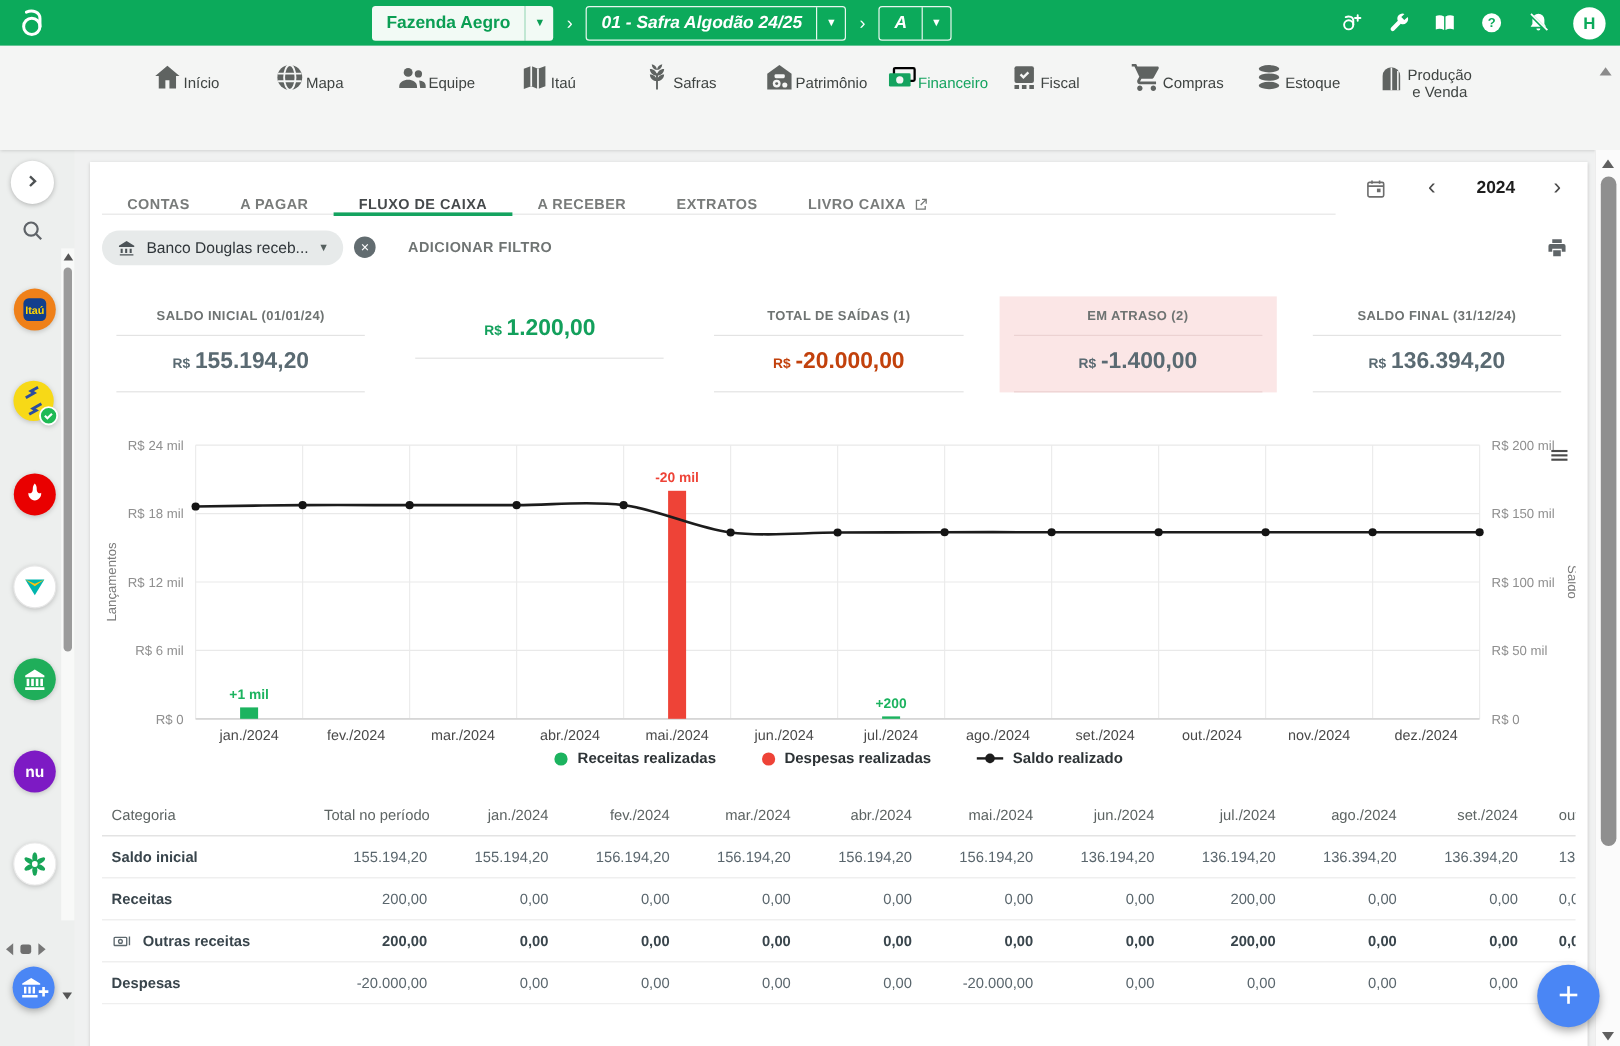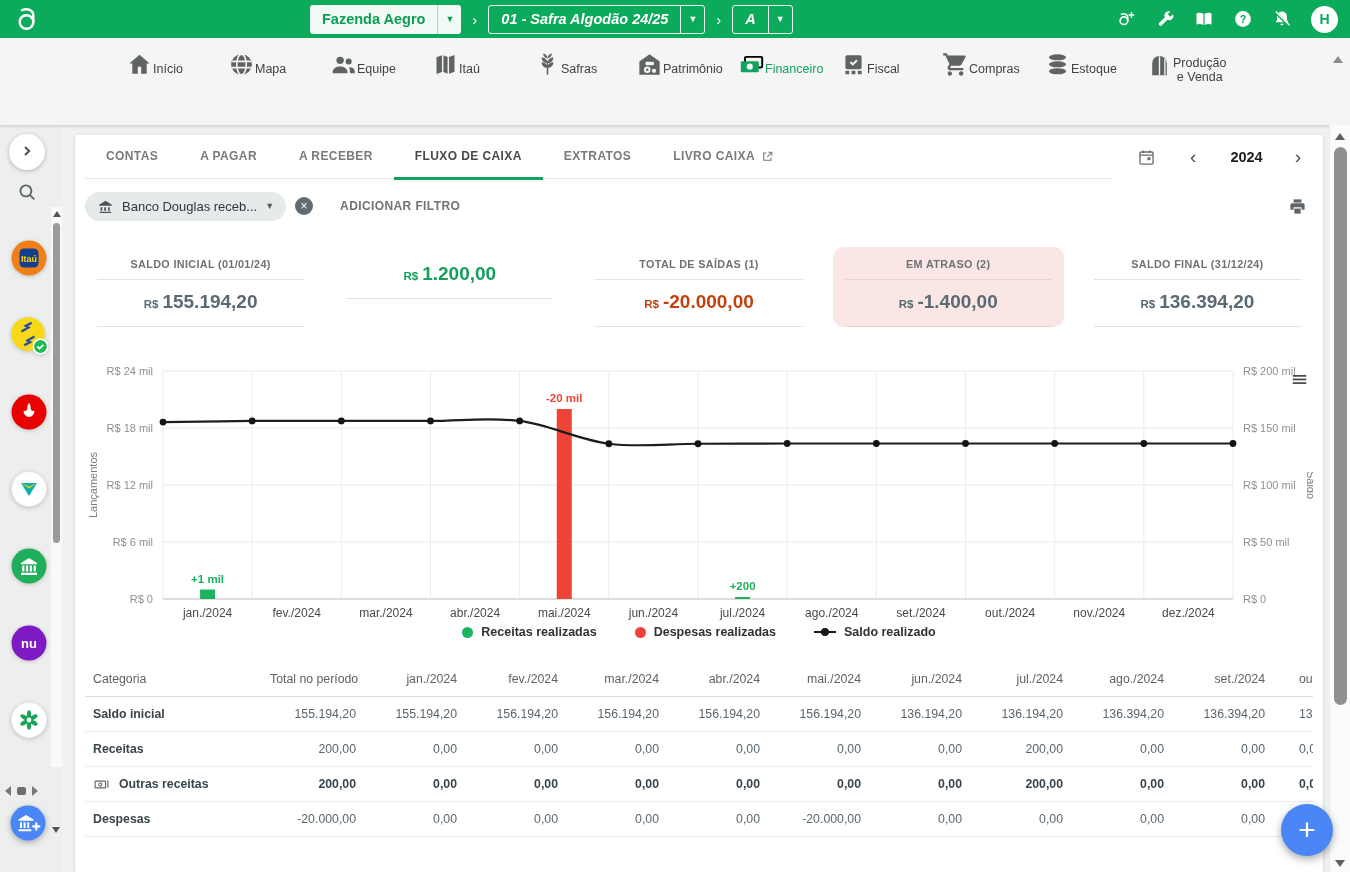--- a/index.html
+++ b/index.html
@@ -57,21 +57,21 @@
   .rail-hscroll .thumb { width:9px; height:8px; background:#6f6f6f; border-radius:2px; }
   .rail-hscroll .tri-right { width:0; height:0; border-top:5px solid transparent; border-bottom:5px solid transparent; border-left:6px solid #777; }
   .rail-add { position:absolute; left:8px; top:678px; width:40px; height:40px; border:none; background:none; padding:0; cursor:pointer; }
   .rail-add svg { width:40px; height:40px; filter:drop-shadow(0 2px 3px rgba(0,0,0,.3)); }
 
   
   .card { position:absolute; left:75px; top:135px; width:1248px; bottom:0; background:#fff;
           box-shadow:0 1px 3px rgba(0,0,0,.16); padding:0 10px; overflow:hidden; z-index:4; }
   .tabrow { display:flex; align-items:stretch; height:44px; }
   .tabs { flex:1; display:flex; border-bottom:1px solid #e7e7e7; }
-  .tab { display:flex; align-items:center; padding:0 21px; font-size:12px; font-weight:700; letter-spacing:.4px;
+  .tab { display:flex; align-items:flex-end; padding:0 21px; font-size:12px; font-weight:700; letter-spacing:.4px;
          color:#787b7a; cursor:pointer; border-bottom:3px solid transparent; margin-bottom:-2px; white-space:nowrap; }
   .tab.active { color:#45494b; border-bottom-color:#14a35f; }
   .tab .ext { margin-left:6px; display:flex; }
   .tab .ext svg { width:13px; height:13px; }
   .year-nav { display:flex; align-items:center; padding:0 6px 0 24px; }
   .year-nav .cal { width:19px; height:19px; cursor:pointer; }
   .year-nav .cal svg { width:19px; height:19px; }
   .yr-arrow { font-size:19px; color:#4c4c4c; cursor:pointer; padding:0 6px; margin-left:28px; }
   .yr-arrow.next { margin-left:0; }
   .yr { font-size:14.5px; font-weight:700; color:#1e1e1e; margin:0 26px 0 28px; }
@@ -88,21 +88,21 @@
   .add-filter { margin-left:27px; font-size:12px; font-weight:700; letter-spacing:.4px; color:#6f7473; cursor:pointer; }
   .print { margin-left:auto; margin-right:6px; width:19px; height:19px; cursor:pointer; }
   .print svg { width:19px; height:19px; }
 
   .stats { display:flex; gap:18px; margin-top:14px; }
   .stat { flex:1; text-align:center; padding:5px 12px 0; cursor:pointer; }
   .stat .slabel { font-size:10.8px; font-weight:700; letter-spacing:.35px; color:#6e7372;
                   padding:6px 0 9px; border-bottom:1px solid #e3e3e3; white-space:nowrap; }
   .stat .svalue { font-size:19px; font-weight:700; color:#5a6a72; padding:11px 0 13px; border-bottom:1px solid #e3e3e3; }
   .stat .svalue .cur { font-size:11.5px; margin-right:4px; }
-  .stat.highlight { background:#fbe6e6;border-radius:11px; }
+  .stat.highlight { background:#fbe6e6; }
   .stat.highlight .slabel, .stat.highlight .svalue { border-bottom-color:#ecd2d2; }
   .svalue.tone-positive { color:#13a05c; }
   .svalue.tone-negative { color:#c2410c; }
 
   .chartwrap { position:relative; margin-top:36px; }
   .chart-menu { position:absolute; right:5px; top:8px; width:17px; height:17px; cursor:pointer; }
   .chart-menu svg { width:17px; height:17px; }
   #chart { display:block; margin-top:28px; }
   .legend { display:flex; justify-content:center; gap:38px; margin-top:0; }
   .legend-item { display:flex; align-items:center; gap:8px; font-size:12.5px; font-weight:700; color:#2d3336; cursor:pointer; }
@@ -360,25 +360,25 @@
 
   <main class="card">
     <div class="tabrow">
       <div class="tabs" id="tabs">
           <div class="tab">
             <span>CONTAS</span>
           </div>
           <div class="tab">
             <span>A PAGAR</span>
           </div>
+          <div class="tab active">
+            <span>FLUXO DE CAIXA</span>
+          </div>
           <div class="tab">
             <span>A RECEBER</span>
-          </div>
-          <div class="tab active">
-            <span>FLUXO DE CAIXA</span>
           </div>
           <div class="tab">
             <span>EXTRATOS</span>
           </div>
           <div class="tab">
             <span>LIVRO CAIXA</span>
             <span class="ext">
               <svg viewBox="0 0 24 24" fill="none" stroke="#787b7a" stroke-width="2">
                 <path d="M10 5.5H5v13.5h13.5v-5"></path>
                 <path d="M13.5 4H20v6.5M20 4l-8.5 8.5"></path>

